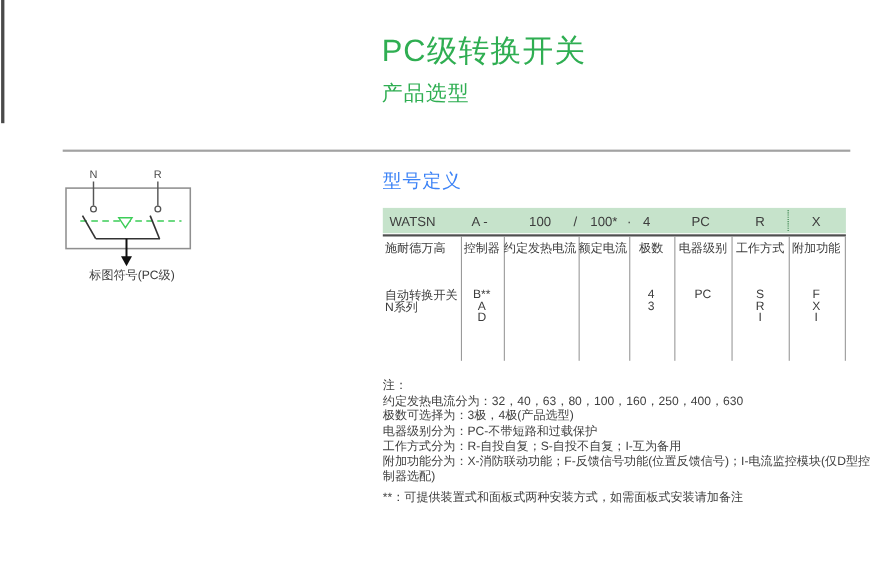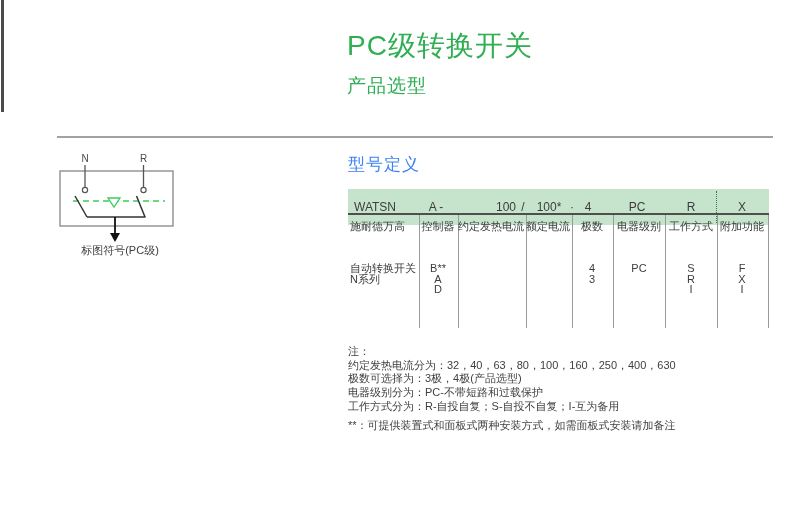--- a/index.html
+++ b/index.html
@@ -18,21 +18,21 @@
   .title{left:347px;top:27px;font-size:28px;line-height:38px;font-weight:500;color:#2fae52;letter-spacing:1px;}
   .subtitle{left:347px;top:72px;font-size:19px;line-height:28px;font-weight:500;color:#2fae52;letter-spacing:1px;}
   .section-title{left:348px;top:153px;font-size:17px;line-height:24px;font-weight:500;color:#3b82f6;letter-spacing:1px;}
 
   
   .diagram{left:55px;top:148px;width:130px;height:110px;}
   .diagram svg{display:block;}
   .diagram-caption{left:55px;top:243px;width:130px;text-align:center;font-size:11px;color:#3c3c3c;}
 
   
-  .model-row{left:348px;top:189px;width:421px;height:36px;background:#c6e3cb;font-size:12px;color:#3d3d3d;}
+  .model-row{left:348px;top:189px;width:421px;height:23px;background:#c6e3cb;font-size:12px;color:#3d3d3d;}
   .mr-cell{position:absolute;top:50%;transform:translate(-50%,-50%);white-space:nowrap;}
   .mr-cell.first{left:6px;transform:translateY(-50%);}
   .dotted-sep{position:absolute;left:368px;top:2px;bottom:2px;width:0;border-left:1px dotted #2f7d44;}
 
   
   .table-topline{left:348px;top:213px;width:421px;height:2px;background:#4f4f4f;}
   .seltable{left:348px;top:215px;width:421px;height:113px;font-size:11px;color:#3c3c3c;}
   .vline{position:absolute;top:0;width:1px;height:113px;background:#9a9a9a;}
   .cell{position:absolute;transform:translate(-50%,-50%);white-space:nowrap;}
   .cell.lft{transform:translateY(-50%);}
@@ -76,21 +76,21 @@
       <polygon points="55,85 65,85 60,94" fill="#111"></polygon>
     </svg>
   </div>
   <div class="abs diagram-caption">标图符号(PC级)</div>
 
   <h3 class="abs section-title" style="margin:0;">型号定义</h3>
 
   <div class="abs model-row">
     <span class="mr-cell first">WATSN</span>
     <span class="mr-cell" style="left:88px;">A -</span>
-    <span class="mr-cell" style="left:158px;">100</span>
+    <span class="mr-cell" style="left:143px;">100</span>
     <span class="mr-cell" style="left:175px;">/</span>
     <span class="mr-cell" style="left:201px;">100*</span>
     <span class="mr-cell" style="left:224px;">·</span>
     <span class="mr-cell" style="left:240px;">4</span>
     <span class="mr-cell" style="left:289px;">PC</span>
     <span class="mr-cell" style="left:343px;">R</span>
     <span class="dotted-sep"></span>
     <span class="mr-cell" style="left:394px;">X</span>
   </div>
 
@@ -132,16 +132,17 @@
     <span class="cell c7 r3">I</span>
     <span class="cell c8 r3">I</span>
   </div>
 
   <div class="abs notes">
     <div>注：</div>
     <div>约定发热电流分为：32，40，63，80，100，160，250，400，630</div>
     <div>极数可选择为：3极，4极(产品选型)</div>
     <div>电器级别分为：PC-不带短路和过载保护</div>
     <div>工作方式分为：R-自投自复；S-自投不自复；I-互为备用</div>
+    <div>附加功能分为：X-消防联动功能；F-反馈信号功能(位置反馈信号)；I-电流监控模块(仅D型控制器选配)</div>
     <div class="fn">**：可提供装置式和面板式两种安装方式，如需面板式安装请加备注</div>
   </div>
 
 </div>
 
 </body></html>

